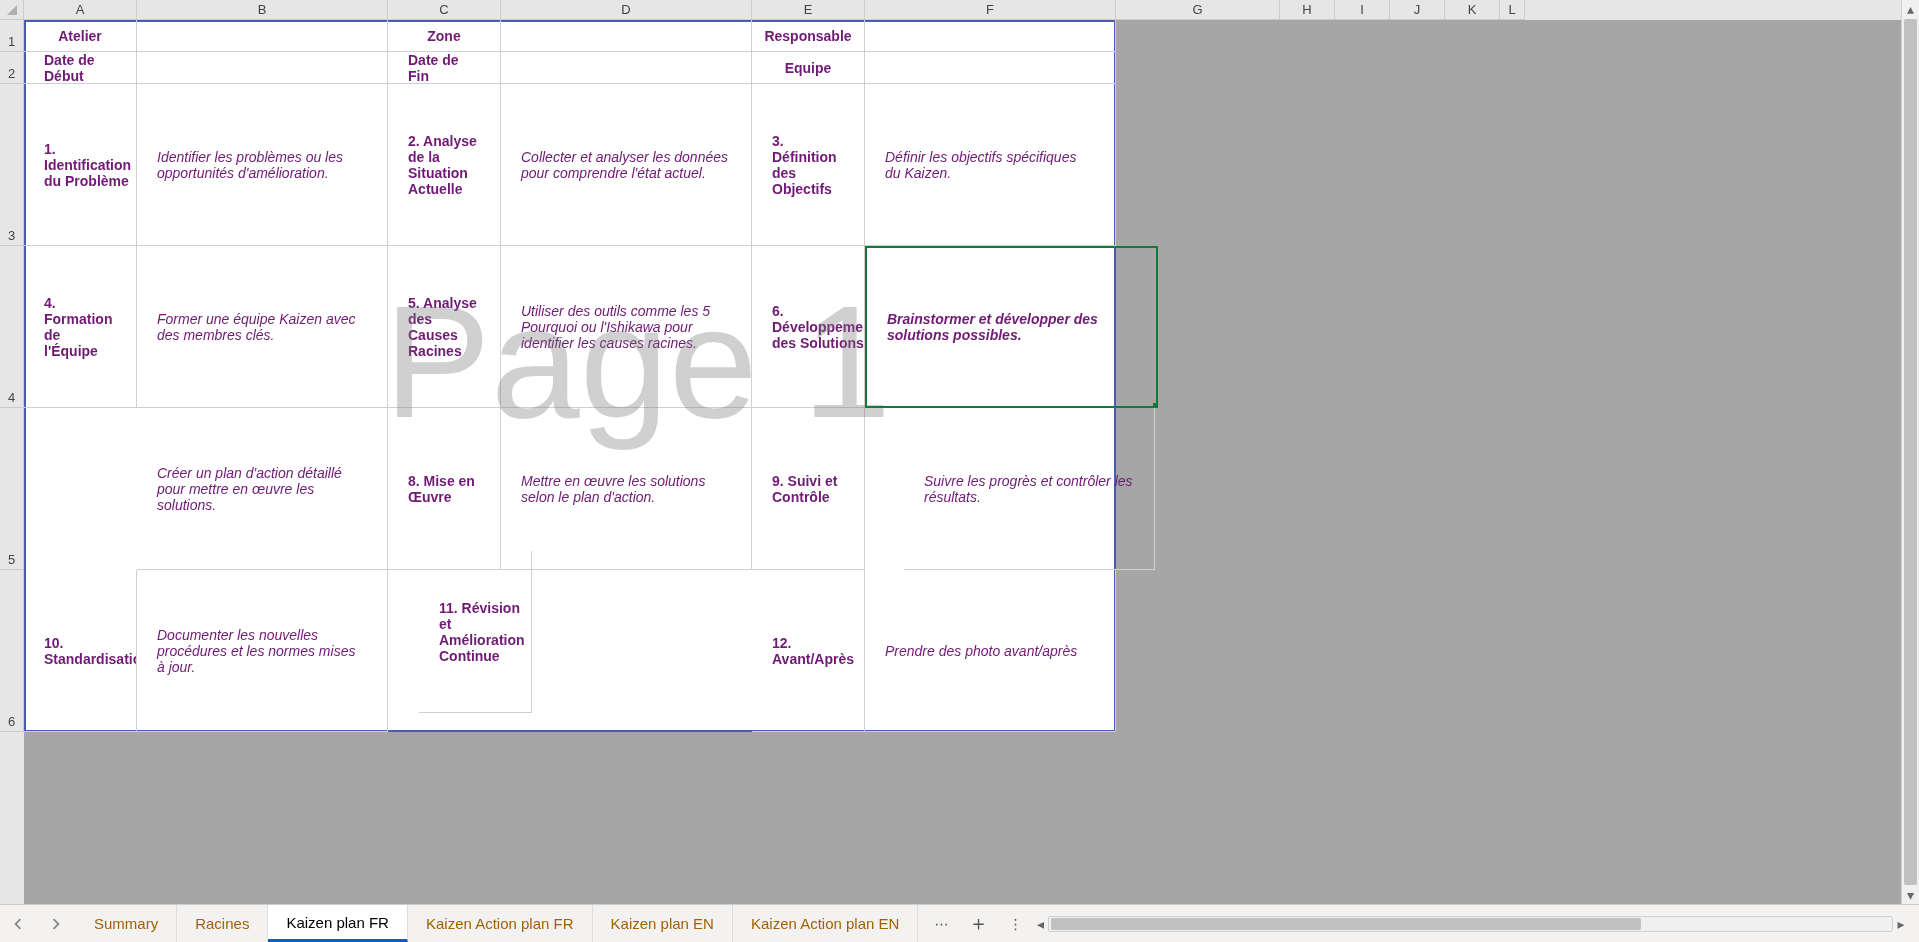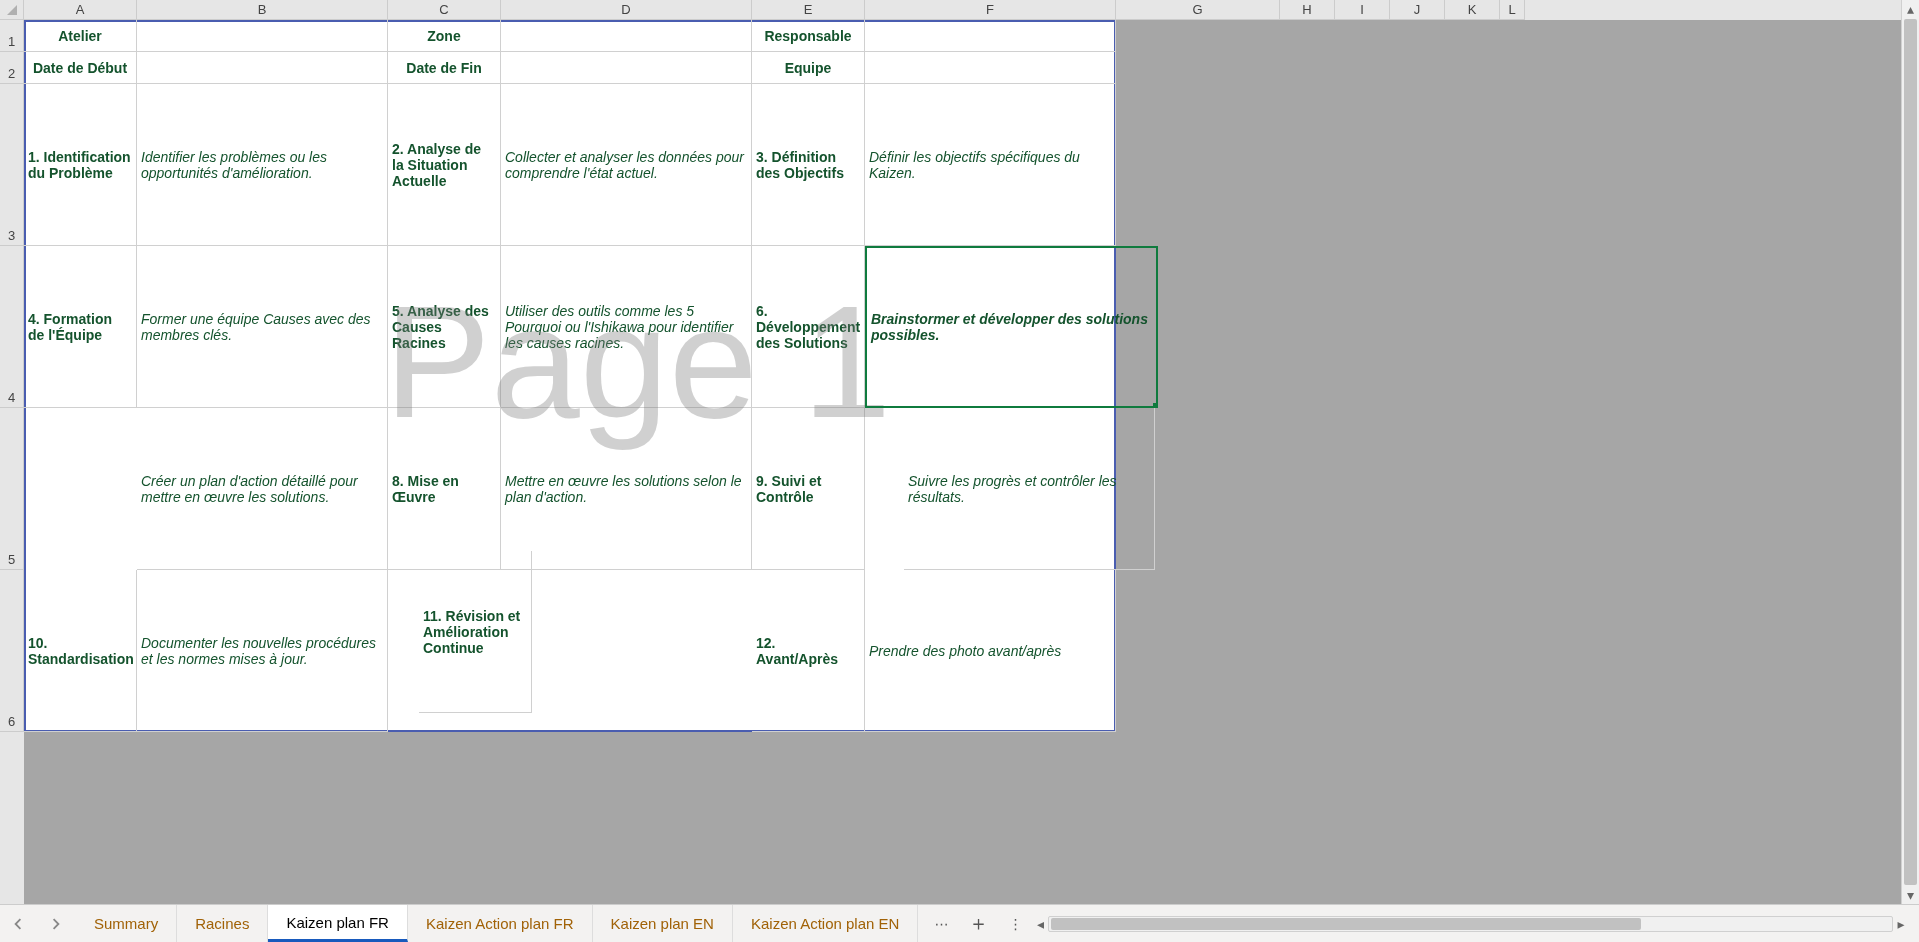--- a/index.html
+++ b/index.html
@@ -81,25 +81,25 @@
   position: absolute;
   top: 0;
   left: 0;
   background: #fff;
   border: 2px solid #4a5db0;
 }
 .cell {
   position: absolute;
   border-right: 1px solid #d0d0d0;
   border-bottom: 1px solid #d0d0d0;
-  padding: 3px 4px;
+  padding: 3px 20px;
   display: flex;
   align-items: center;
   font-size: 14px;
-  color: #14532d;
+  color: #701a75;
   overflow: hidden;
 }
 .header-cell { font-weight: 600; justify-content: center; }
 .step-title { font-weight: 600; }
 .step-desc { font-style: italic; }
 .selected-cell {
   border: 2px solid #0f7b3e !important;
   z-index: 3;
 }
 .fill-handle {
@@ -267,21 +267,21 @@
     <div class="cell " style="left: 477px; top: 32px; width: 251px; height: 32px;"></div>
     <div class="cell header-cell" style="left: 728px; top: 32px; width: 113px; height: 32px;">Equipe</div>
     <div class="cell " style="left: 841px; top: 32px; width: 251px; height: 32px;"></div>
     <div class="cell step-title" style="left: 0px; top: 64px; width: 113px; height: 162px;">1. Identification du Problème</div>
     <div class="cell step-desc" style="left: 113px; top: 64px; width: 251px; height: 162px;">Identifier les problèmes ou les opportunités d'amélioration.</div>
     <div class="cell step-title" style="left: 364px; top: 64px; width: 113px; height: 162px;">2. Analyse de la Situation Actuelle</div>
     <div class="cell step-desc" style="left: 477px; top: 64px; width: 251px; height: 162px;">Collecter et analyser les données pour comprendre l'état actuel.</div>
     <div class="cell step-title" style="left: 728px; top: 64px; width: 113px; height: 162px;">3. Définition des Objectifs</div>
     <div class="cell step-desc" style="left: 841px; top: 64px; width: 251px; height: 162px;">Définir les objectifs spécifiques du Kaizen.</div>
     <div class="cell step-title" style="left: 0px; top: 226px; width: 113px; height: 162px;">4. Formation de l'Équipe</div>
-    <div class="cell step-desc" style="left: 113px; top: 226px; width: 251px; height: 162px;">Former une équipe Causes avec des membres clés.</div>
+    <div class="cell step-desc" style="left: 113px; top: 226px; width: 251px; height: 162px;">Former une équipe Kaizen avec des membres clés.</div>
     <div class="cell step-title" style="left: 364px; top: 226px; width: 113px; height: 162px;">5. Analyse des Causes Racines</div>
     <div class="cell step-desc" style="left: 477px; top: 226px; width: 251px; height: 162px;">Utiliser des outils comme les 5 Pourquoi ou l'Ishikawa pour identifier les causes racines.</div>
     <div class="cell step-title" style="left: 728px; top: 226px; width: 113px; height: 162px;">6. Développement des Solutions</div>
     <div class="cell step-desc selected-cell" style="left: 841px; top: 226px; width: 293px; height: 162px; font-weight: bold;">Brainstormer et développer des solutions possibles.<div class="fill-handle"></div></div>
     <div class="cell step-desc" style="left: 113px; top: 388px; width: 251px; height: 162px;">Créer un plan d'action détaillé pour mettre en œuvre les solutions.</div>
     <div class="cell step-title" style="left: 364px; top: 388px; width: 113px; height: 162px;">8. Mise en Œuvre</div>
     <div class="cell step-desc" style="left: 477px; top: 388px; width: 251px; height: 162px;">Mettre en œuvre les solutions selon le plan d'action.</div>
     <div class="cell step-title" style="left: 728px; top: 388px; width: 113px; height: 162px;">9. Suivi et Contrôle</div>
     <div class="cell step-desc" style="left: 841px; top: 388px; width: 251px; height: 162px; margin-left: 39px;">Suivre les progrès et contrôler les résultats.</div>
     <div class="cell step-title" style="left: 0px; top: 550px; width: 113px; height: 162px;">10. Standardisation</div>

